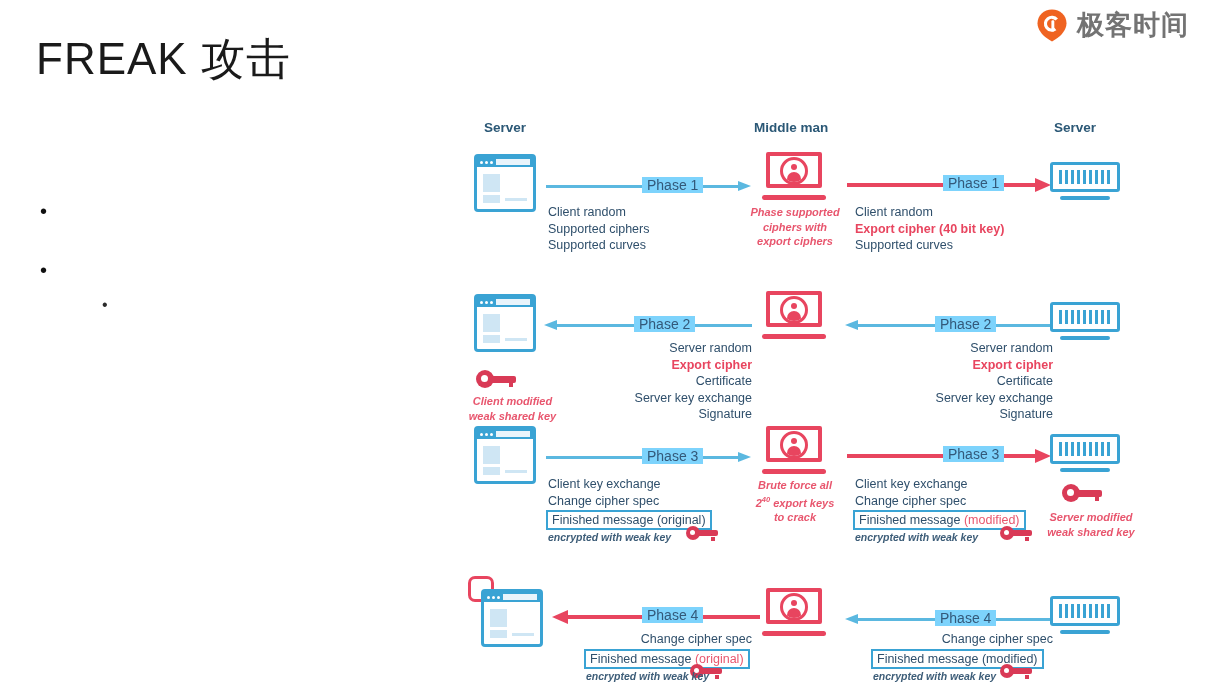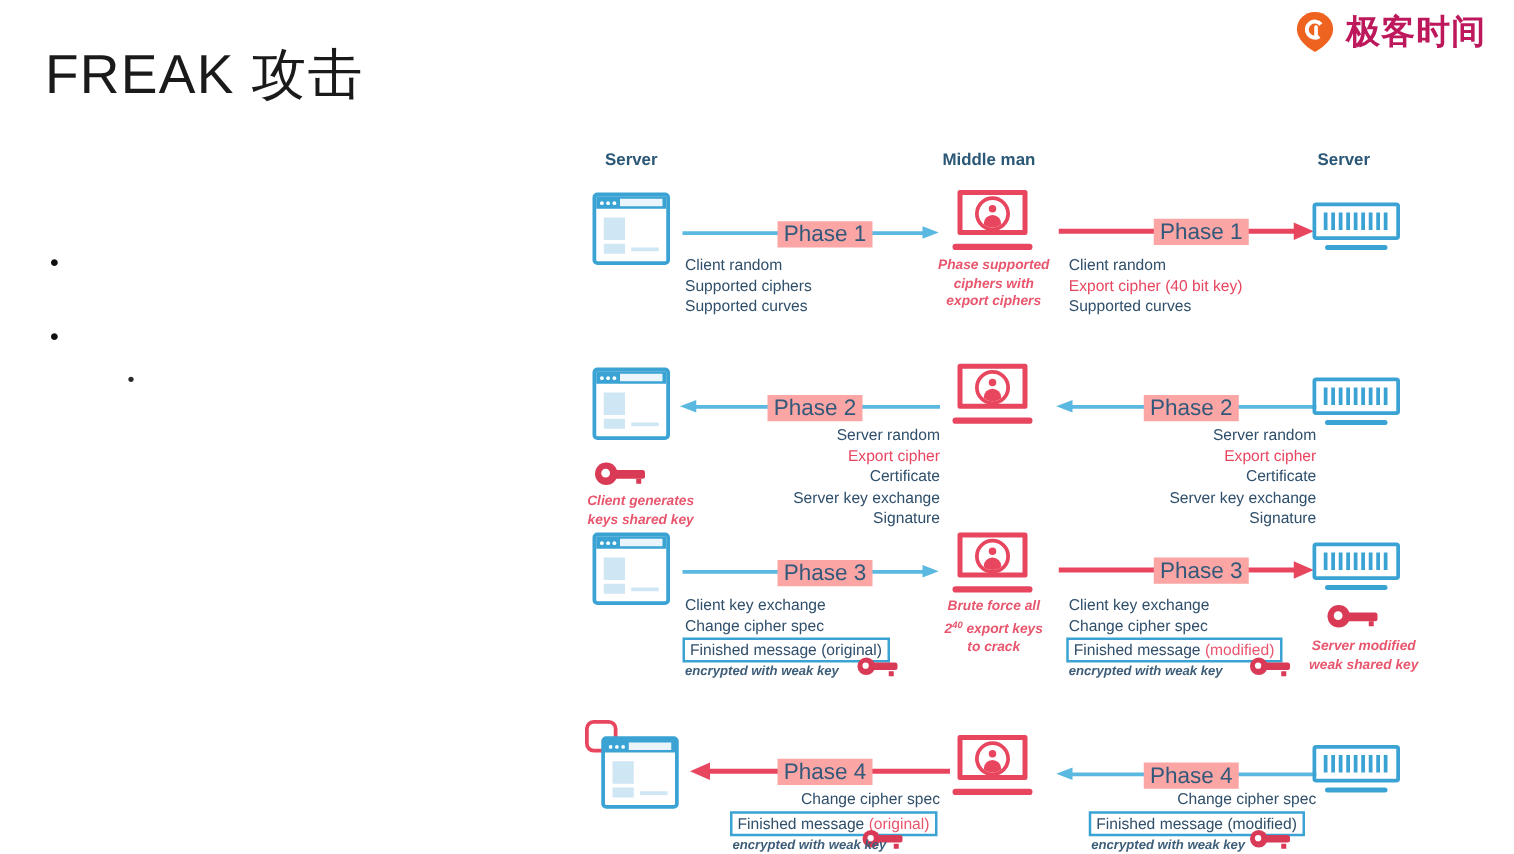--- a/index.html
+++ b/index.html
@@ -6,21 +6,21 @@
   body{
     width:1211px;height:683px;
     background:#ffffff;
     font-family:"Liberation Sans","DejaVu Sans",sans-serif;
     overflow:hidden;
     position:relative;
   }
   
   .logo{position:absolute;top:8px;right:22px;display:flex;align-items:center;gap:8px;}
   .logo-mark{width:34px;height:34px;position:relative;}
-  .logo-text{font-size:27px;font-weight:bold;color:#be185d;letter-spacing:1px;line-height:34px;}
+  .logo-text{font-size:27px;font-weight:bold;color:#737373;letter-spacing:1px;line-height:34px;}
 
   
   .slide-title{
     position:absolute;left:36px;top:30px;
     font-size:44px;color:#1a1a1a;font-weight:400;letter-spacing:1px;
     white-space:nowrap;
   }
   .bullets{position:absolute;left:40px;top:196px;width:430px;}
   .b1{display:flex;align-items:flex-start;font-size:25px;color:#101010;margin-bottom:29px;}
   .b1 .dot{width:18px;flex:none;font-size:20px;line-height:30px;}
@@ -87,24 +87,24 @@
   .key.small .kh{width:14px;height:14px;}
   .key.small .kh:after{left:4px;top:4px;width:5px;height:5px;}
   .key.small .kb{left:11px;top:4px;width:21px;height:6px;}
 
   
   .arrow{position:absolute;height:14px;}
   .arrow .shaft{position:absolute;top:6px;height:2.6px;}
   .arrow .head{position:absolute;top:2px;width:0;height:0;border-top:5.5px solid transparent;border-bottom:5.5px solid transparent;}
   .arrow.thick .shaft{height:4px;top:5px;}
   .arrow.thick .head{top:0;border-top:7px solid transparent;border-bottom:7px solid transparent;}
-  .arrow-label{position:absolute;font-size:18px;color:#33597a;background:#fca5a5;padding:0 5px;top:-2px;}
+  .arrow-label{position:absolute;font-size:14px;color:#33597a;background:#7dd3fc;padding:0 5px;top:-2px;margin-left:20px;}
 
   .stack{position:absolute;font-size:12.5px;line-height:16.5px;color:#2f4f6b;}
-  .stack .red{color:#e8455f;font-weight:normal;}
+  .stack .red{color:#e8455f;font-weight:bold;}
   .ital{position:absolute;font-size:11px;line-height:14.5px;color:#e8566e;font-style:italic;font-weight:bold;text-align:center;}
   .fin-box{position:absolute;border:2px solid #3aa3d4;padding:1px 4px;font-size:12.5px;color:#2f4f6b;background:#fff;white-space:nowrap;box-sizing:border-box;}
   .fin-box .orig{color:#e8566e;}
   .enc{position:absolute;font-size:10.5px;font-style:italic;font-weight:bold;color:#3d5d78;}
   .sup{font-size:7.5px;vertical-align:super;font-style:italic;}
 </style>
 </head>
 <body>
 
 <div class="logo">
@@ -225,21 +225,21 @@
           <div class="ln"></div>
           <div class="ln"></div>
           <div class="ln"></div>
           <div class="ln"></div>
       </div>
     </div>
     <div class="key" style="left:14px;top:82px;">
       <div class="kh"></div>
         <div class="kb"></div>
     </div>
-    <div class="ital" style="left:-2px;top:106px;width:105px;">Client generates keys shared key</div>
+    <div class="ital" style="left:-2px;top:106px;width:105px;">Client modified weak shared key</div>
 
     <div class="arrow" style="left:82px;top:30px;width:208px;">
       <div class="shaft" style="left:12px;width:196px;background:#5bb8e0;"></div>
       <div class="head" style="left:0;border-right:13px solid #5bb8e0;"></div>
       <div class="arrow-label" style="left:70px;">Phase 2</div>
     </div>
 
     <div class="stack" style="left:90px;top:52px;width:200px;text-align:right;">
       <div>Server random</div>
       <div class="red">Export cipher</div>

